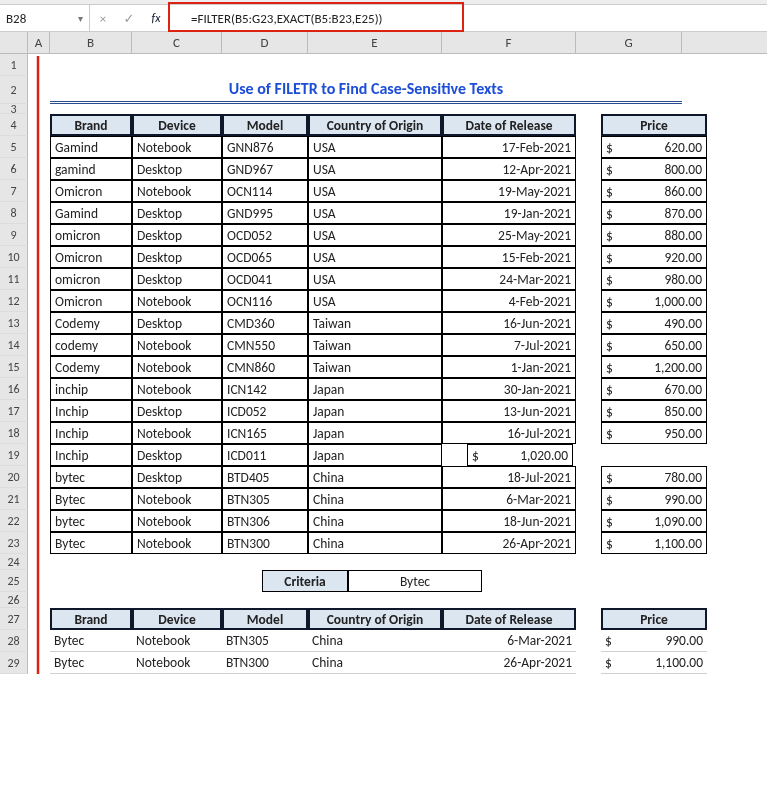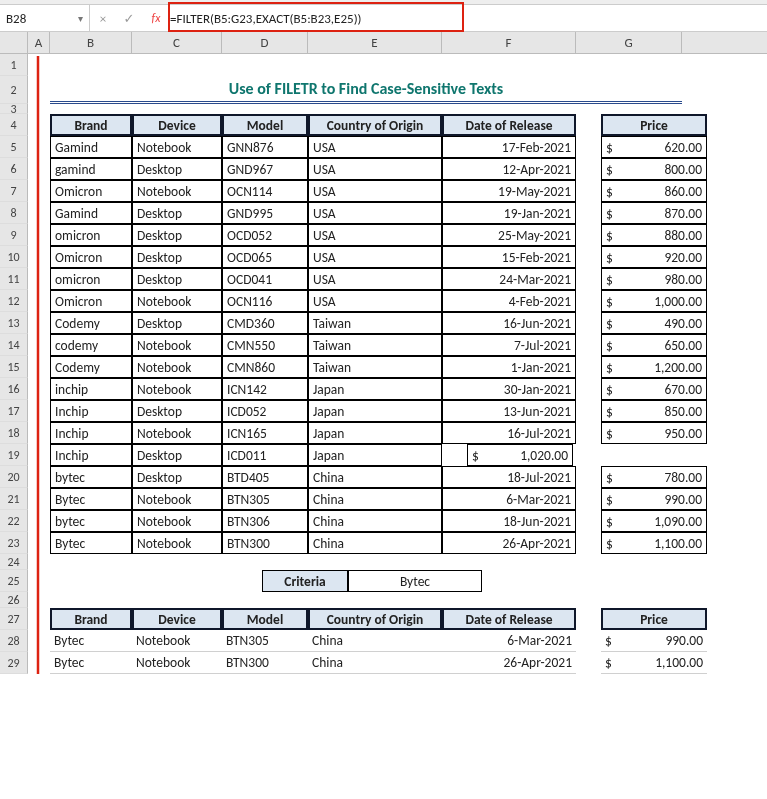--- a/index.html
+++ b/index.html
@@ -36,23 +36,23 @@
     font-size: 10px;
   }
   .fb-btns {
     display: flex;
     height: 100%;
     align-items: center;
   }
   .fb-btn {
     width: 26px; text-align: center; color: #999; font-size: 13px;
   }
-  .fx-label { font-style: italic; color: #ef4444; font-size: 12px; width: 28px; text-align: center;}
+  .fx-label { font-style: italic; color: #0f172a; font-size: 12px; width: 28px; text-align: center;}
   .formula-input {
-    flex: 1; padding: 0 0; height: 100%; display: flex; align-items: center;
+    flex: 1; padding: 0 21px; height: 100%; display: flex; align-items: center;
     font-size: 13px;
     position: relative;
   }
   .formula-highlight {
     position: absolute;
     left: -2px;
     top: -3px;
     border: 2px solid #d21;
     width: 296px;
     height: 30px;
@@ -90,21 +90,21 @@
   .cell { display:flex; align-items:center; padding:0 4px; height:100%;
     font-size: 13.5px;
   }
 
   
   .title-cell {
     width: 632px; 
     display:flex; align-items:center; justify-content:center;
     font-weight: bold; font-size: 16px;
     border-bottom: 3.5px double #2a4b8d;
-    color: #0f766e;
+    color: #1d4ed8;
   }
   
   .sheet-th {
     background: #dce6f1;
     border: 2px solid #0f172a;
     font-weight: bold;
     justify-content: center;
   }
   .sheet-td { border: 1px solid #000; background:#fff; }
   .sheet-td.right { justify-content:flex-end; }

